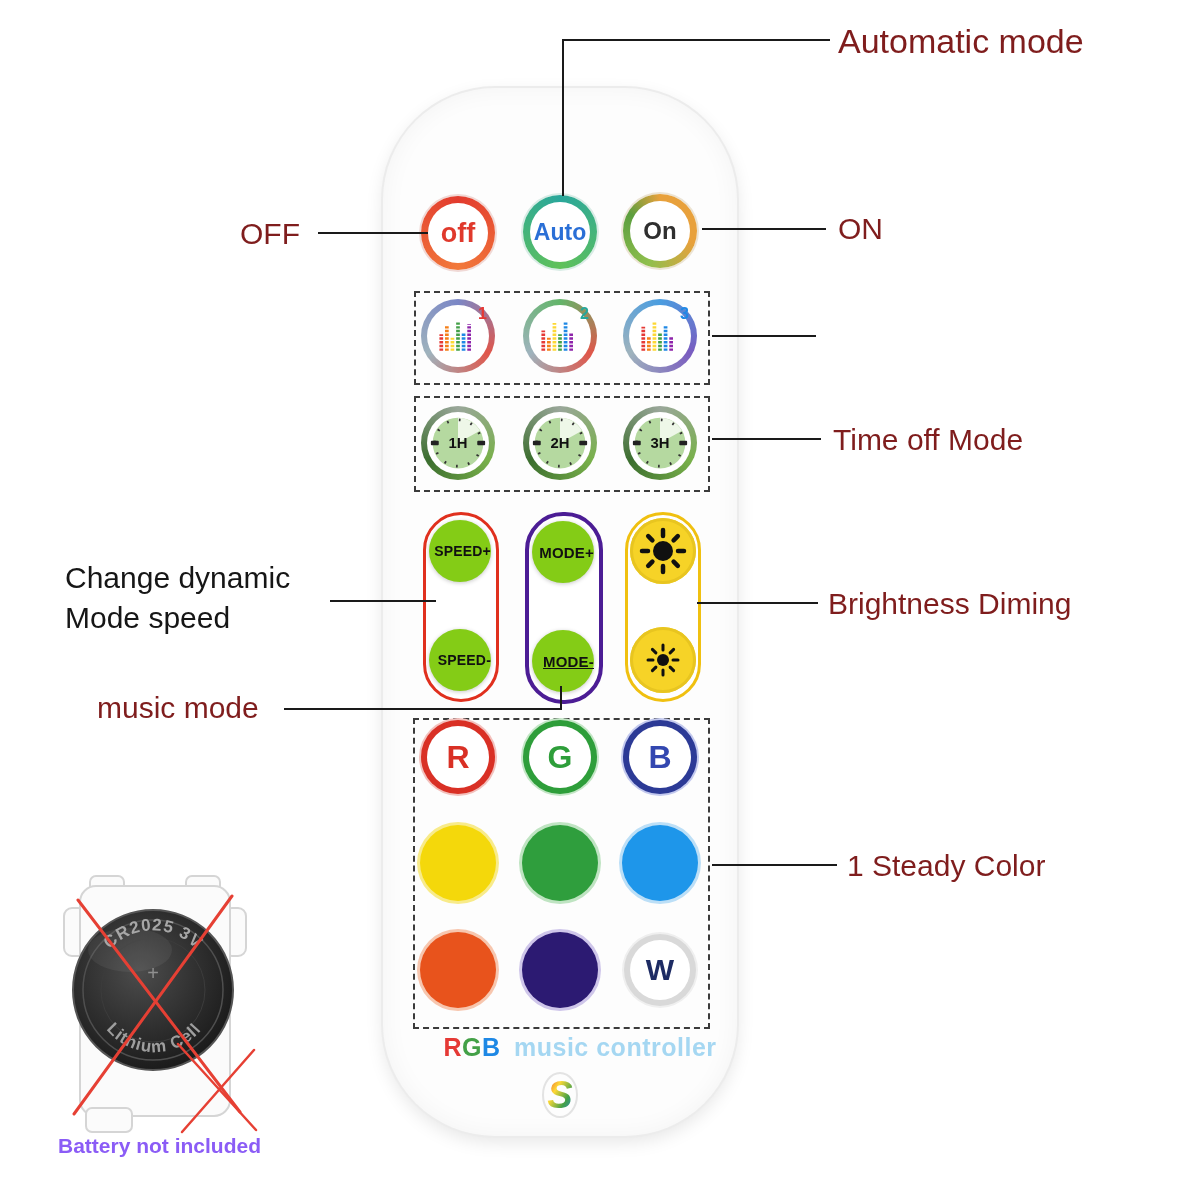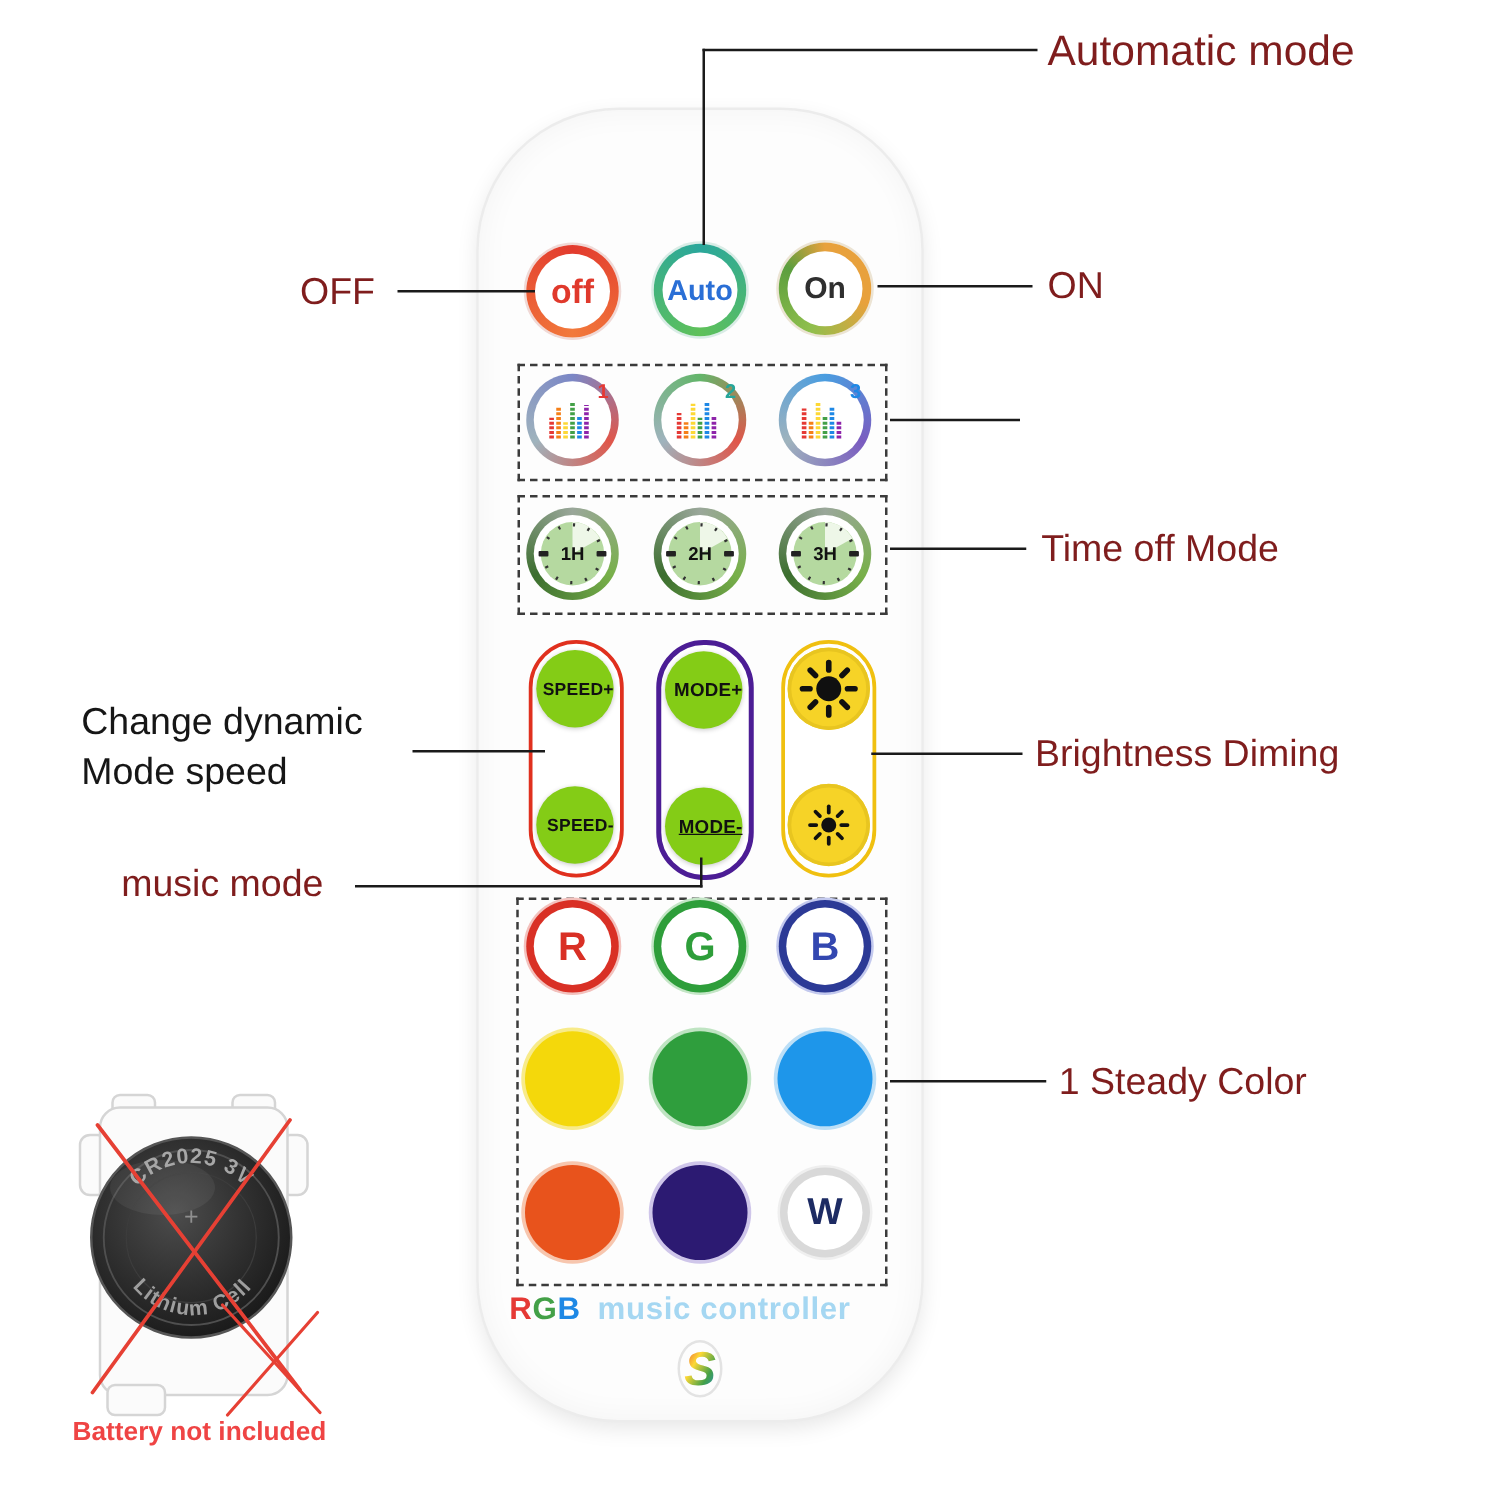--- a/index.html
+++ b/index.html
@@ -15,24 +15,24 @@
   .ringbtn { position:absolute; border-radius:50%; display:flex; align-items:center; justify-content:center; }
   .ringbtn .inner { border-radius:50%; background:#ffffff; display:flex; align-items:center; justify-content:center; position:relative; }
   .pill { position:absolute; width:70px; height:184px; background:#ffffff; border-radius:38px; }
   .pill-btn { position:absolute; left:3px; width:62px; height:62px; border-radius:50%; background:#84cc16;
               box-shadow:0 1px 4px rgba(0,0,0,0.22); display:flex; align-items:center; justify-content:flex-end;
               font-weight:700; color:#111; font-size:14px; letter-spacing:0.2px; }
   .sunbtn { position:absolute; left:2px; width:66px; height:66px; border-radius:50%;
             display:flex; align-items:center; justify-content:center; }
   .solidbtn { position:absolute; border-radius:50%; }
   .eqnum { position:absolute; top:0px; right:2px; font-size:16px; font-weight:700; }
-  .brand { position:absolute; left:367px; top:1033px; width:354px; text-align:center;
+  .brand { position:absolute; left:403px; top:1033px; width:354px; text-align:center;
            font-size:25px; font-weight:700; letter-spacing:0.5px; }
   .brand span { display:inline; }
-  .note { position:absolute; left:58px; top:1134px; color:#ef4444; font-size:21px; font-weight:700; }
+  .note { position:absolute; left:58px; top:1134px; color:#8b5cf6; font-size:21px; font-weight:700; }
 </style>
 </head>
 <body>
 
 <div id="stage">
 
   <div class="remote"></div>
 
   <div class="ringbtn" style="left:421px; top:196px; width:74px; height:74px; background:conic-gradient(#e23b2e,#f2793b,#e23b2e); box-shadow:0 0 0 2px #f0d9d6;">
     <div class="inner" style="width:60px; height:60px;">

